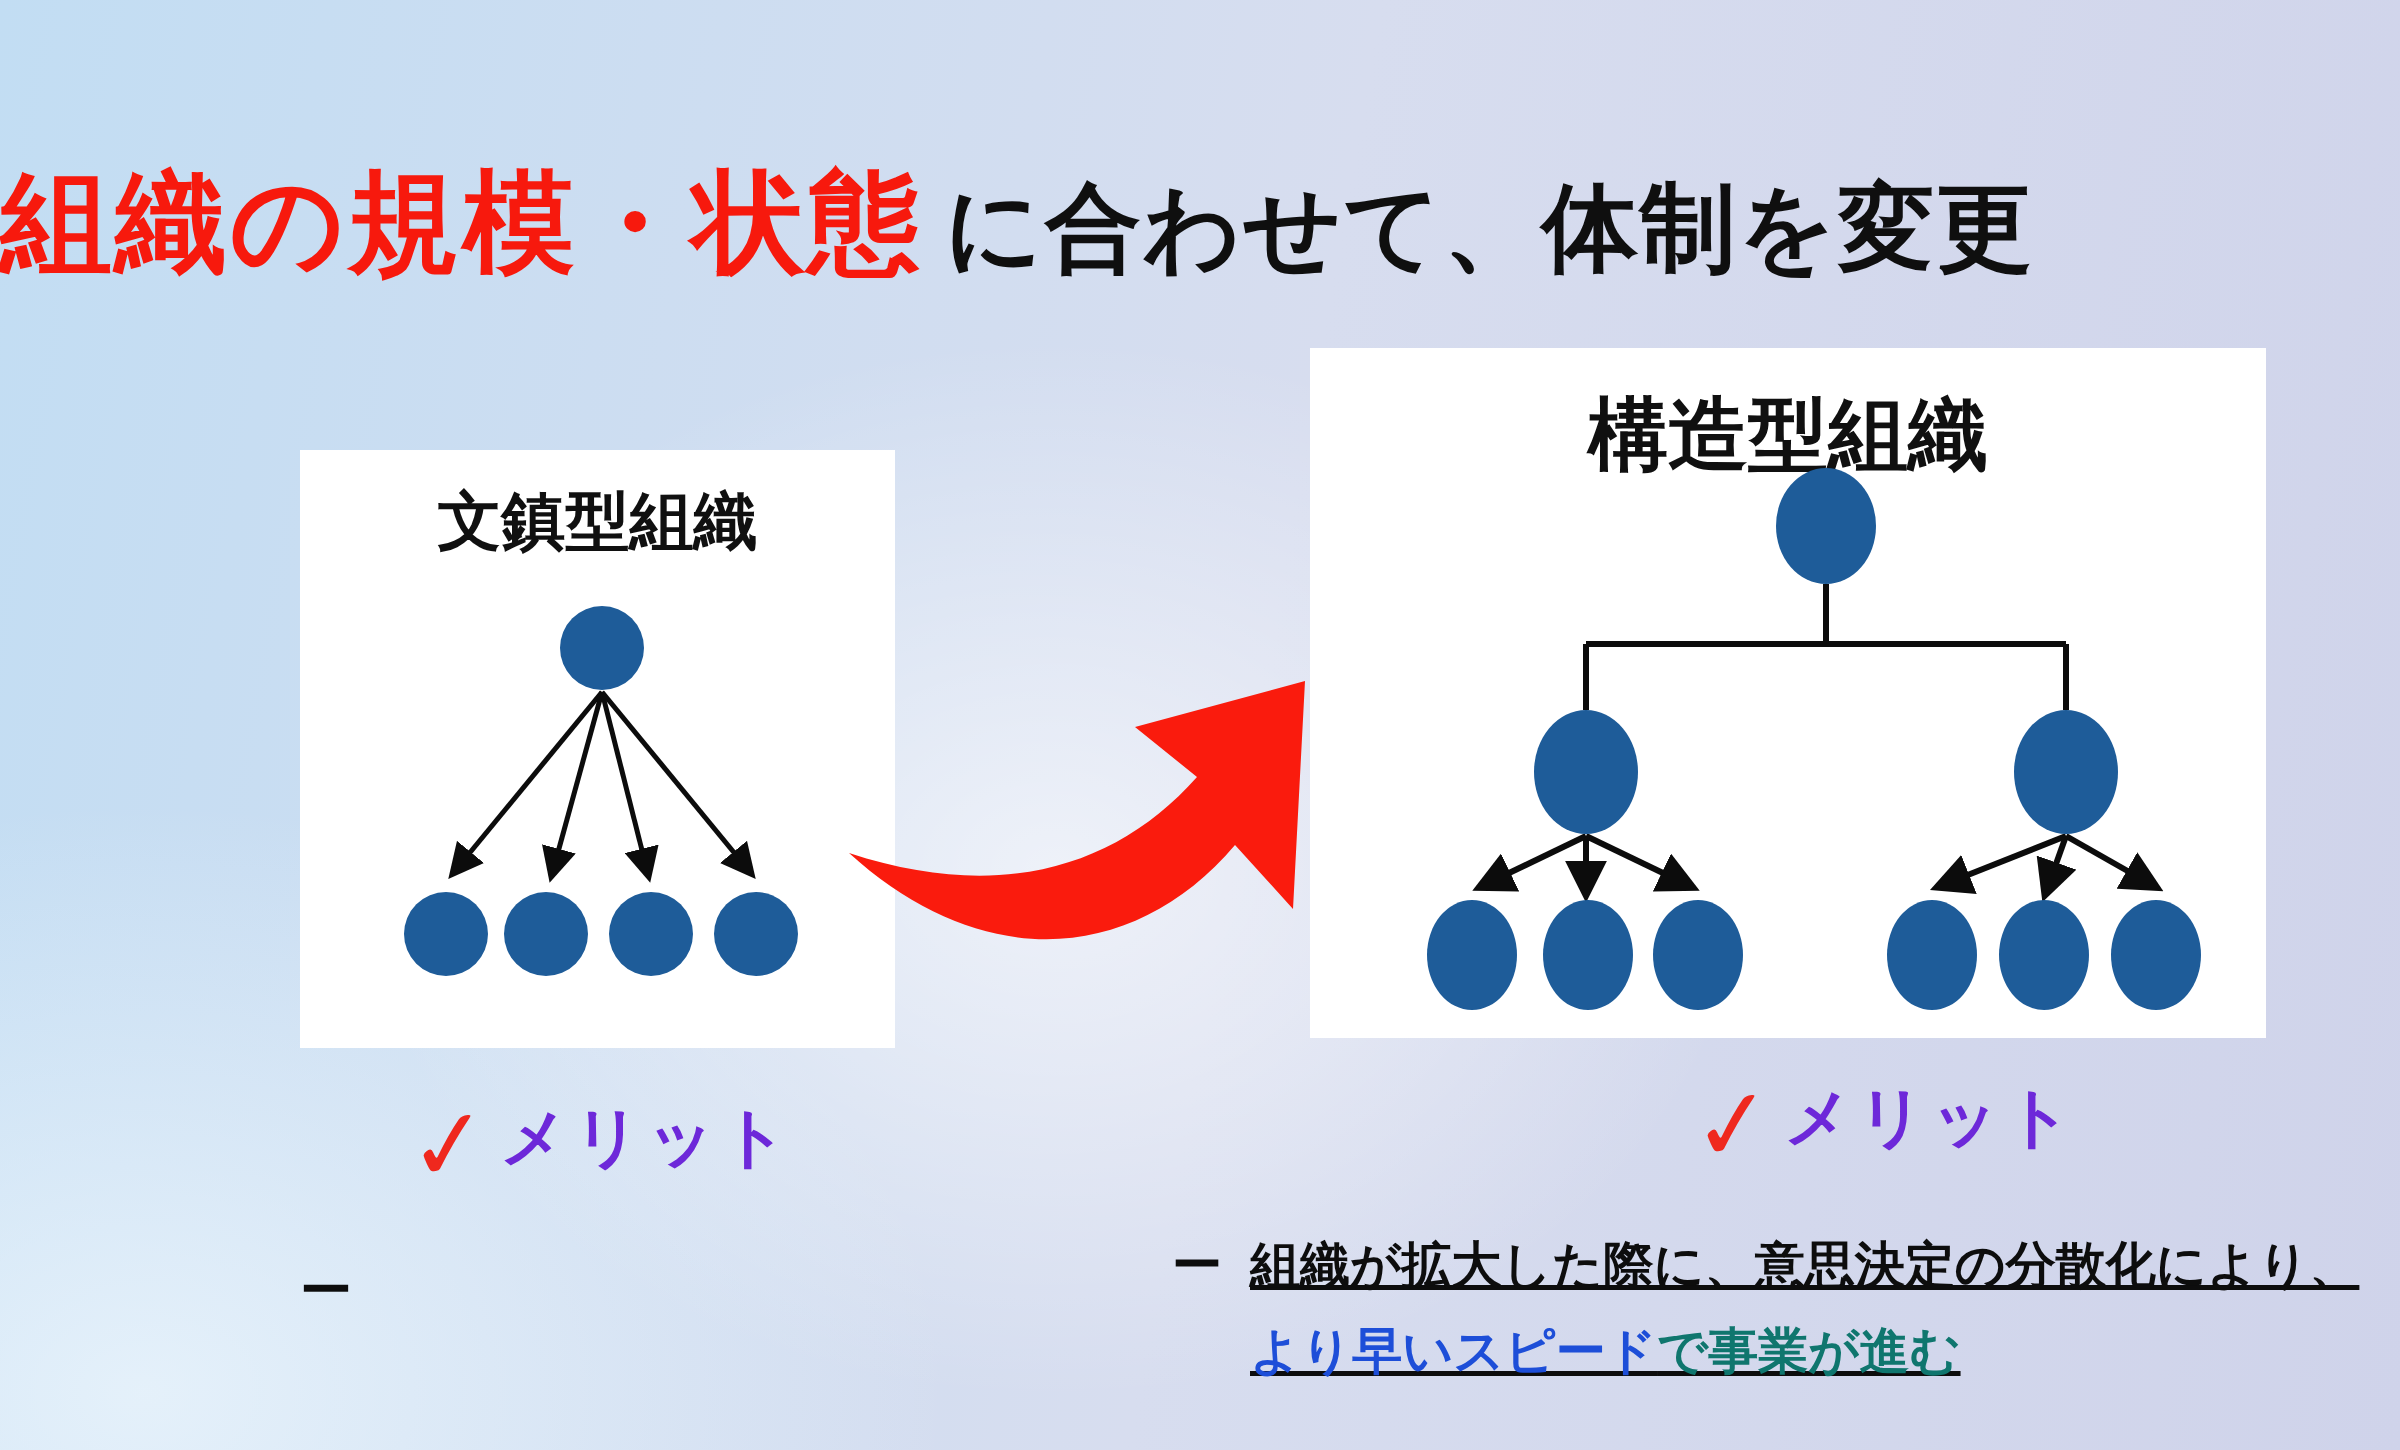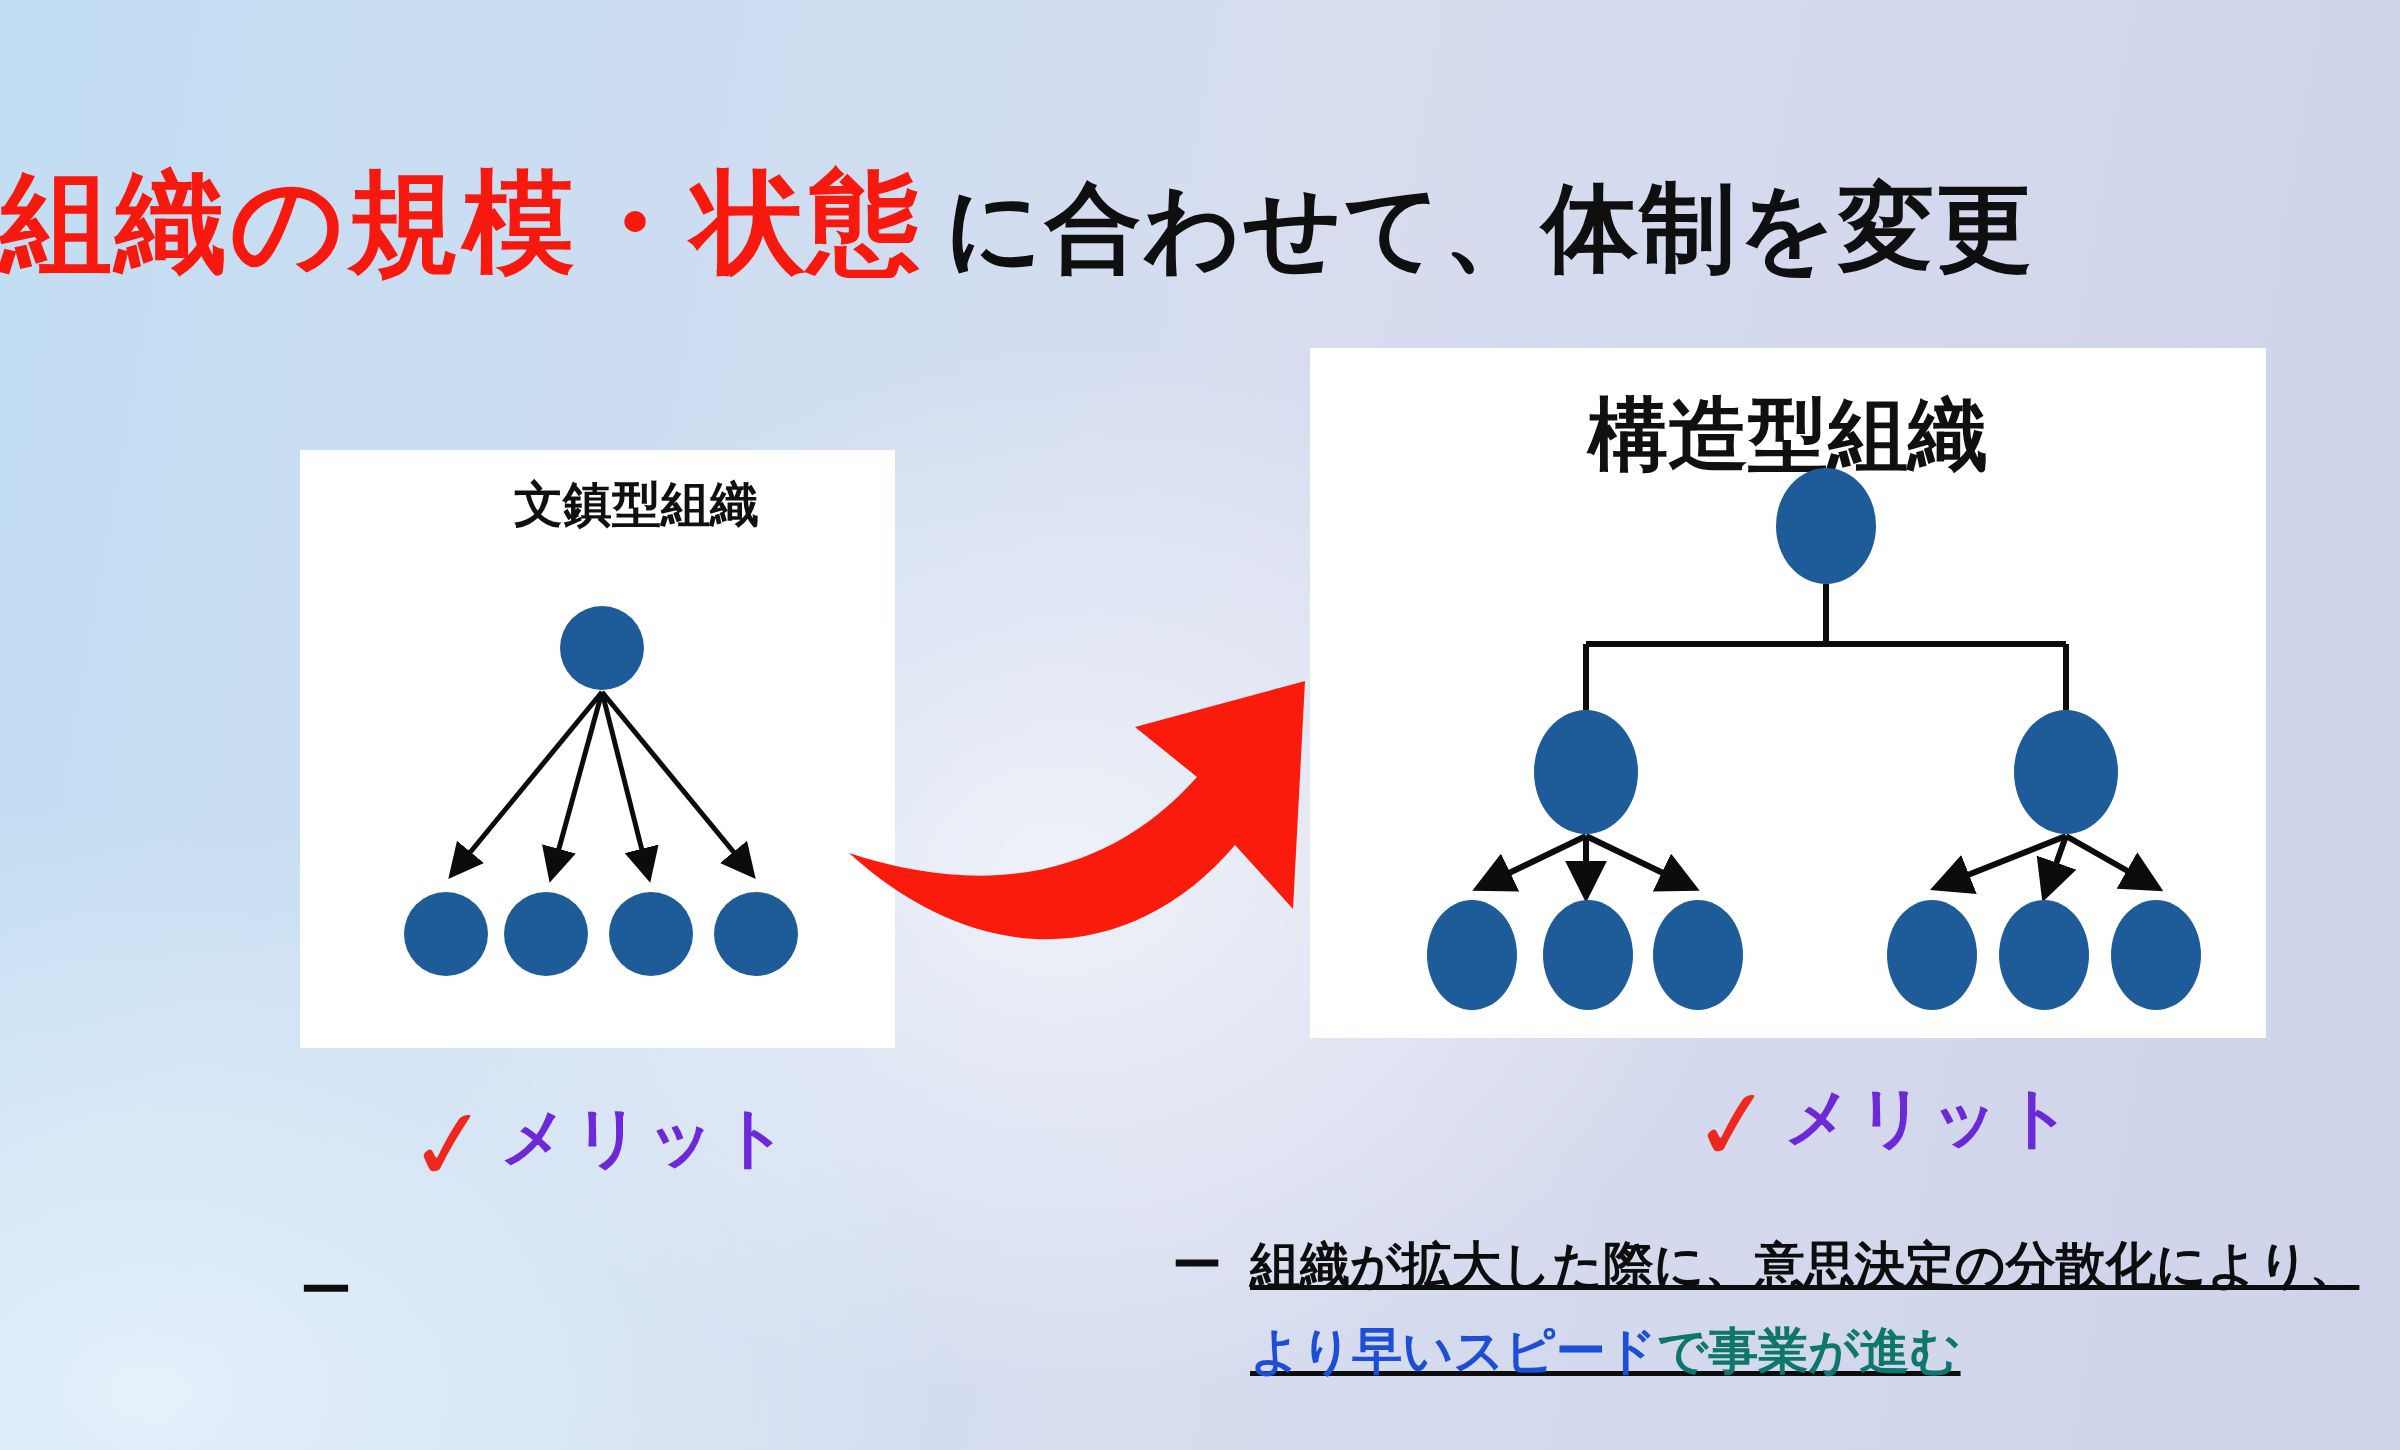--- a/index.html
+++ b/index.html
@@ -24,21 +24,21 @@
     font-size:96px;font-weight:800;color:#0f0f0f;letter-spacing:2px;
     vertical-align:baseline;
   }
   
   .panel{background:#ffffff;}
   .panel-left{left:300px;top:450px;width:595px;height:598px;}
   .panel-right{left:1310px;top:348px;width:956px;height:690px;}
   .panel-title{
     left:0;width:100%;text-align:center;color:#101010;font-weight:700;white-space:nowrap;
   }
-  .panel-left .panel-title{top:22px;font-size:49px;padding-left:39px;}
+  .panel-left .panel-title{top:28px;font-size:64px;}
   .panel-right .panel-title{top:14px;font-size:80px;margin-top:20px;}
   .tree-svg{left:0;top:0;width:100%;height:100%;}
   
   .swoosh{left:843px;top:665px;width:520px;height:340px;}
   
   .merit{display:flex;align-items:flex-start;white-space:nowrap;}
   .merit-left{left:408px;top:1096px;}
   .merit-right{left:1692px;top:1076px;}
   .merit-check{
     font-size:98px;line-height:1;font-weight:700;color:#EF281E;

